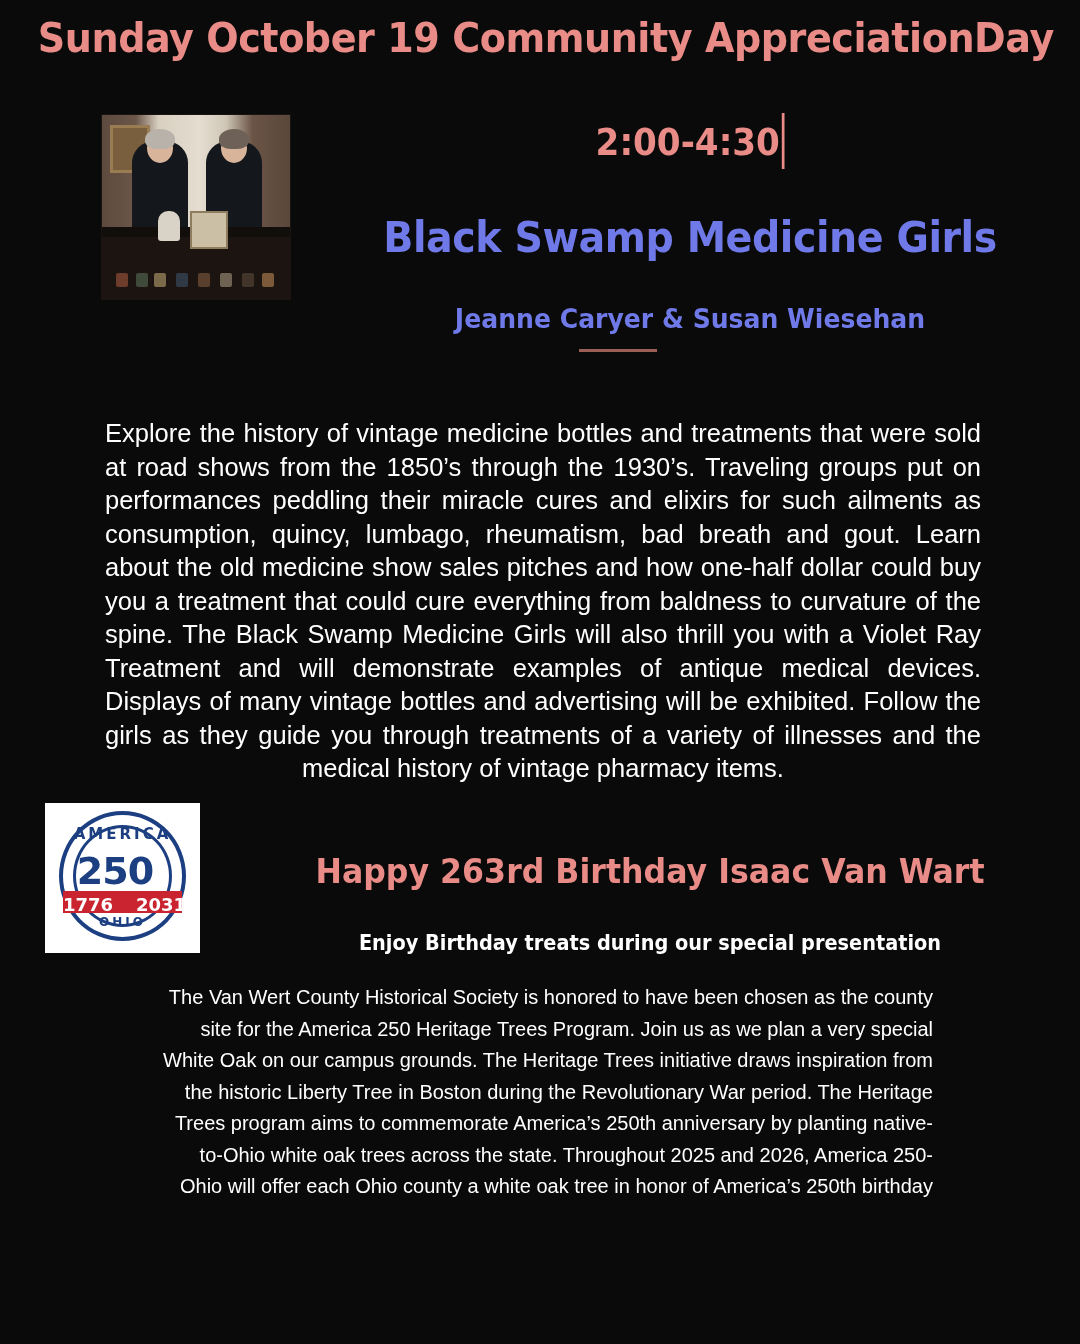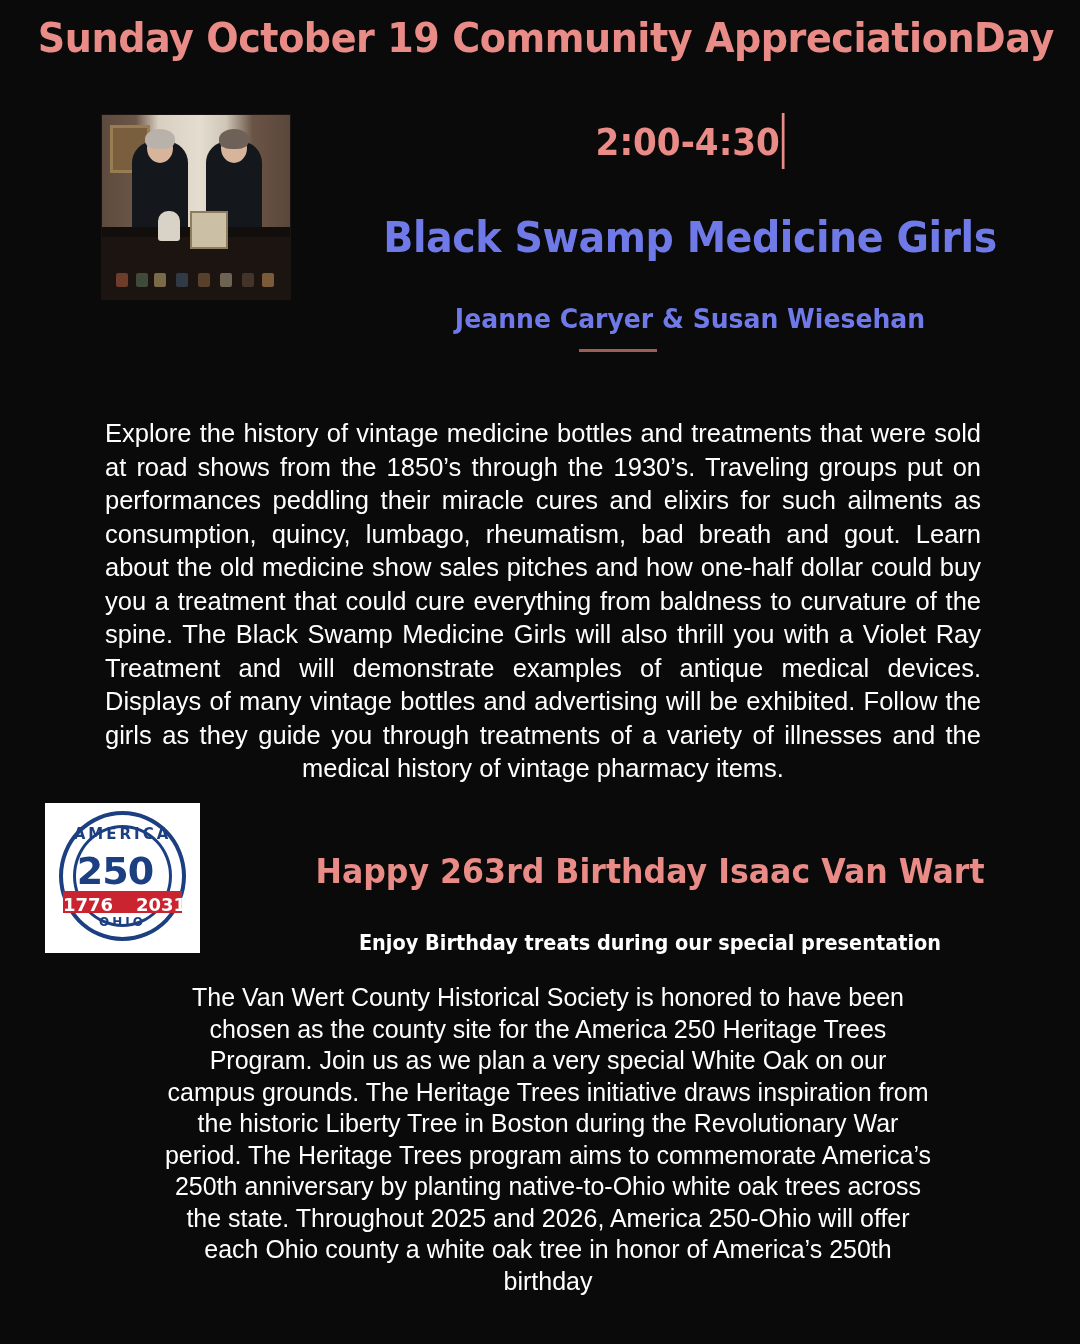--- a/index.html
+++ b/index.html
@@ -301,24 +301,24 @@
     font-size: 21px;
     transform: scaleX(0.92);
   }
 
   
   .body2 {
     position: absolute;
     top: 982px;
     left: 163px;
     width: 770px;
-    font-size: 25px;
+    font-size: 20px;
     line-height: 31.5px;
     color: #ffffff;
-    text-align: center;
+    text-align: right;
   }
 </style>
 </head>
 <body>
 
 <div class="poster">
 
   <div class="headline">Sunday October 19 Community AppreciationDay</div>
 
   <div class="photo">

